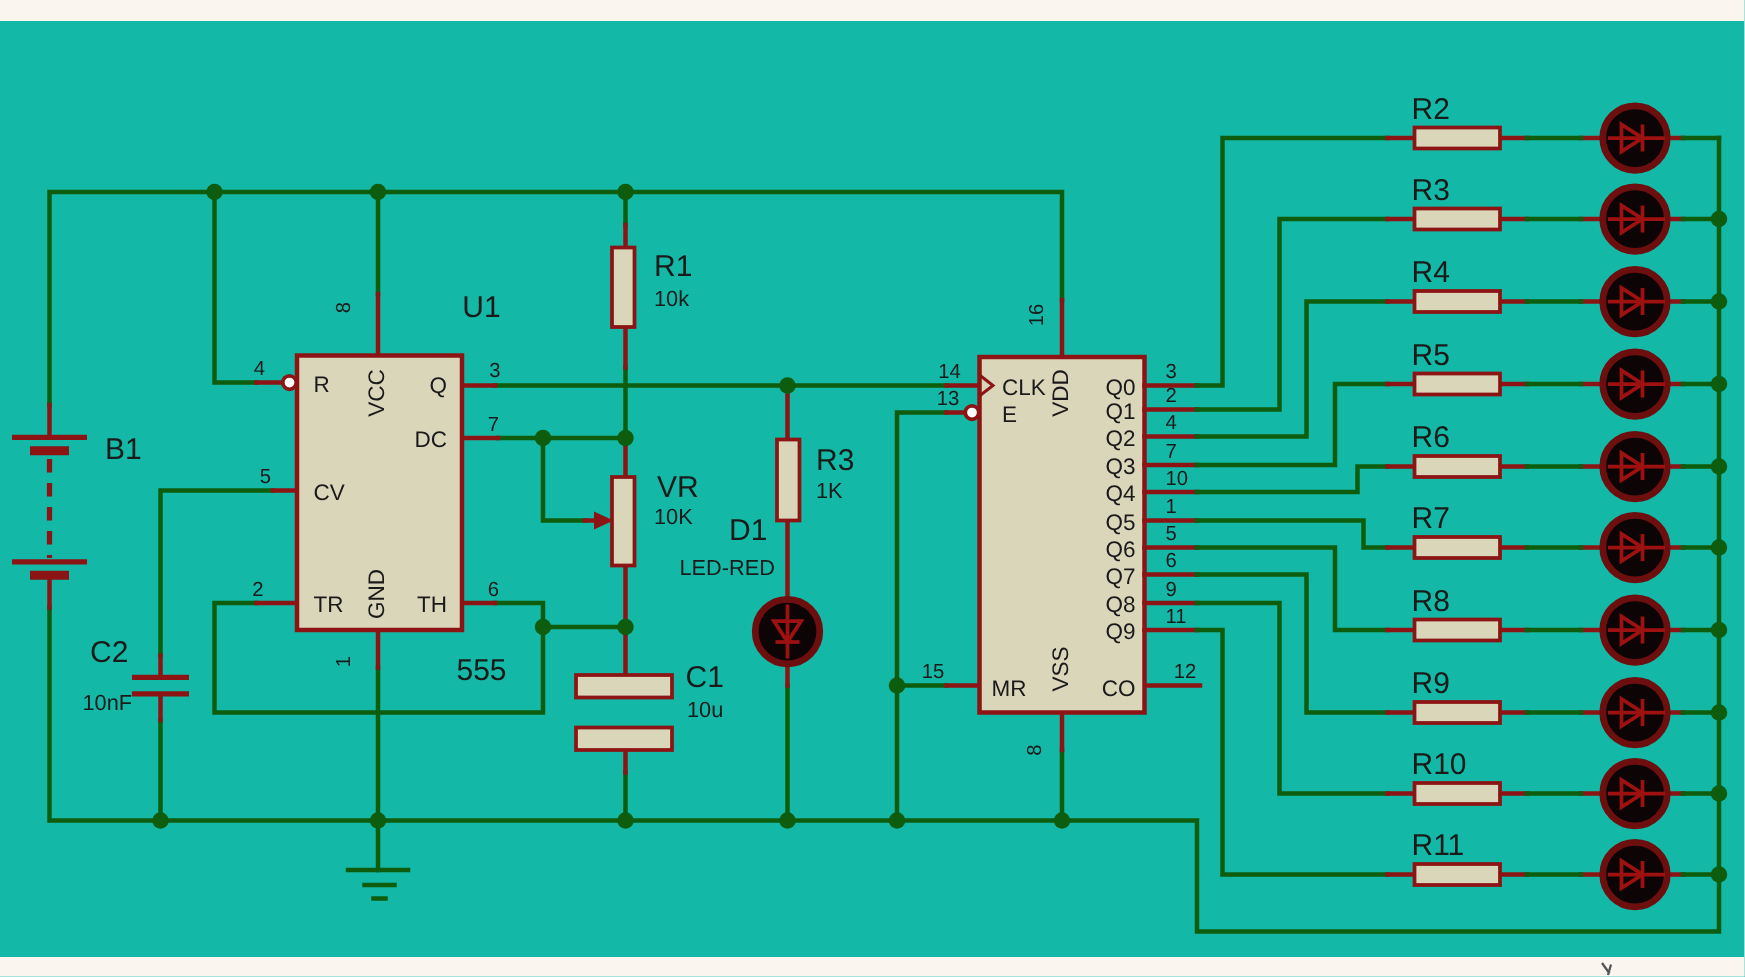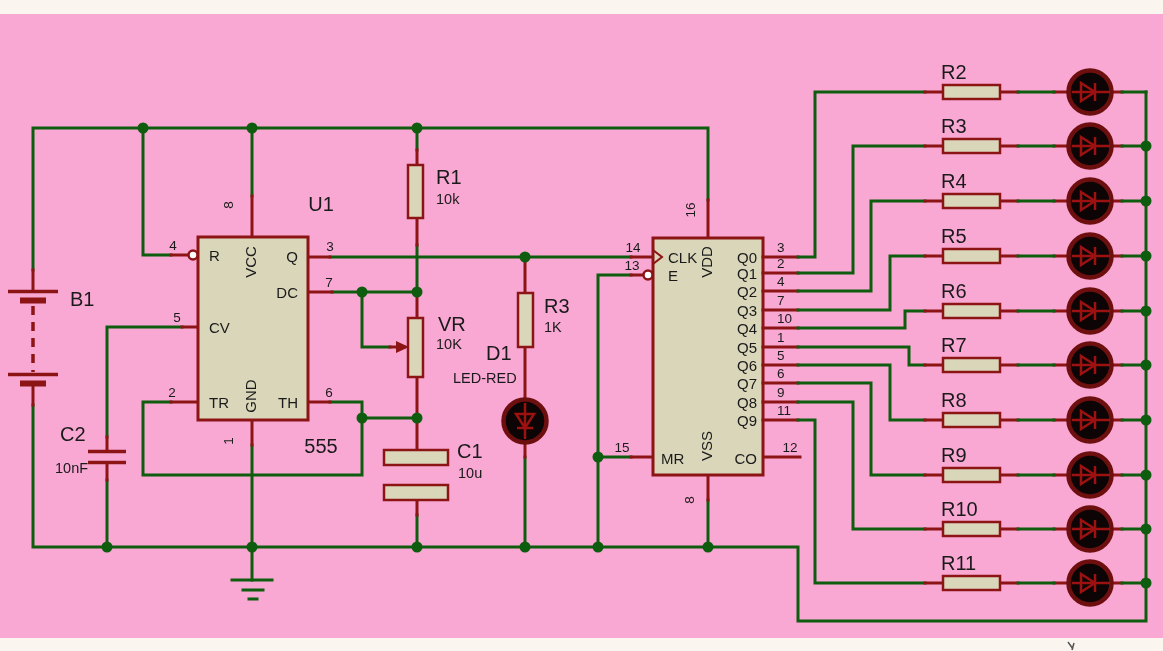--- a/index.html
+++ b/index.html
@@ -1,16 +1,16 @@
 <!DOCTYPE html>
 <html><head>
 <meta charset="utf-8">
 <style>
   html,body{margin:0;padding:0;background:#ffffff;}
-  #stage{position:relative;width:1163px;height:651px;background:#f9a8d4;overflow:hidden;
+  #stage{position:relative;width:1163px;height:651px;background:#14b8a6;overflow:hidden;
          font-family:"Liberation Sans",sans-serif;}
   svg{position:absolute;left:0;top:0;}
   
   .w{stroke:#0e5c0e;stroke-width:3;fill:none;stroke-linecap:square;}
   .p{stroke:#8c1414;stroke-width:3;fill:none;stroke-linecap:square;}
   .pth{stroke:#8c1414;stroke-width:3.5;fill:none;stroke-linecap:butt;}
   .dash{stroke-dasharray:9 7;}
   .dot{fill:#0e5c0e;stroke:none;}
   .icbox{fill:#d9d6ba;stroke:#8c1414;stroke-width:3;}
   .comp{fill:#d9d6ba;stroke:#8c1414;stroke-width:2.5;}

